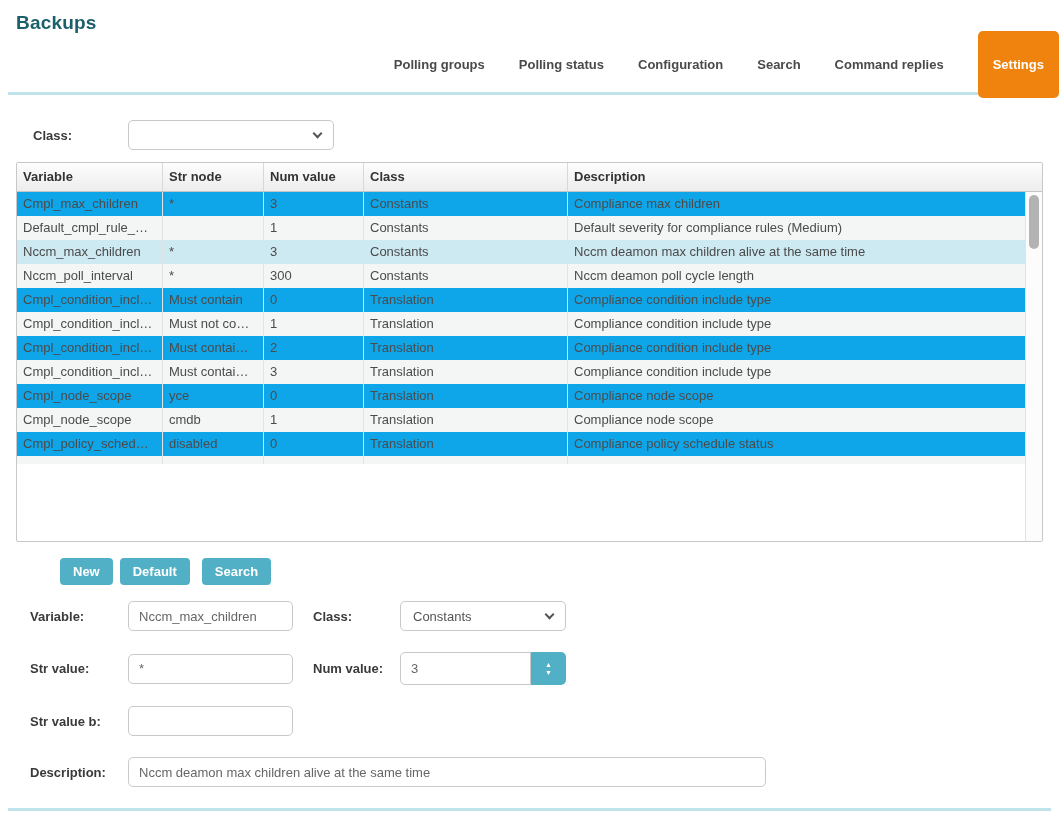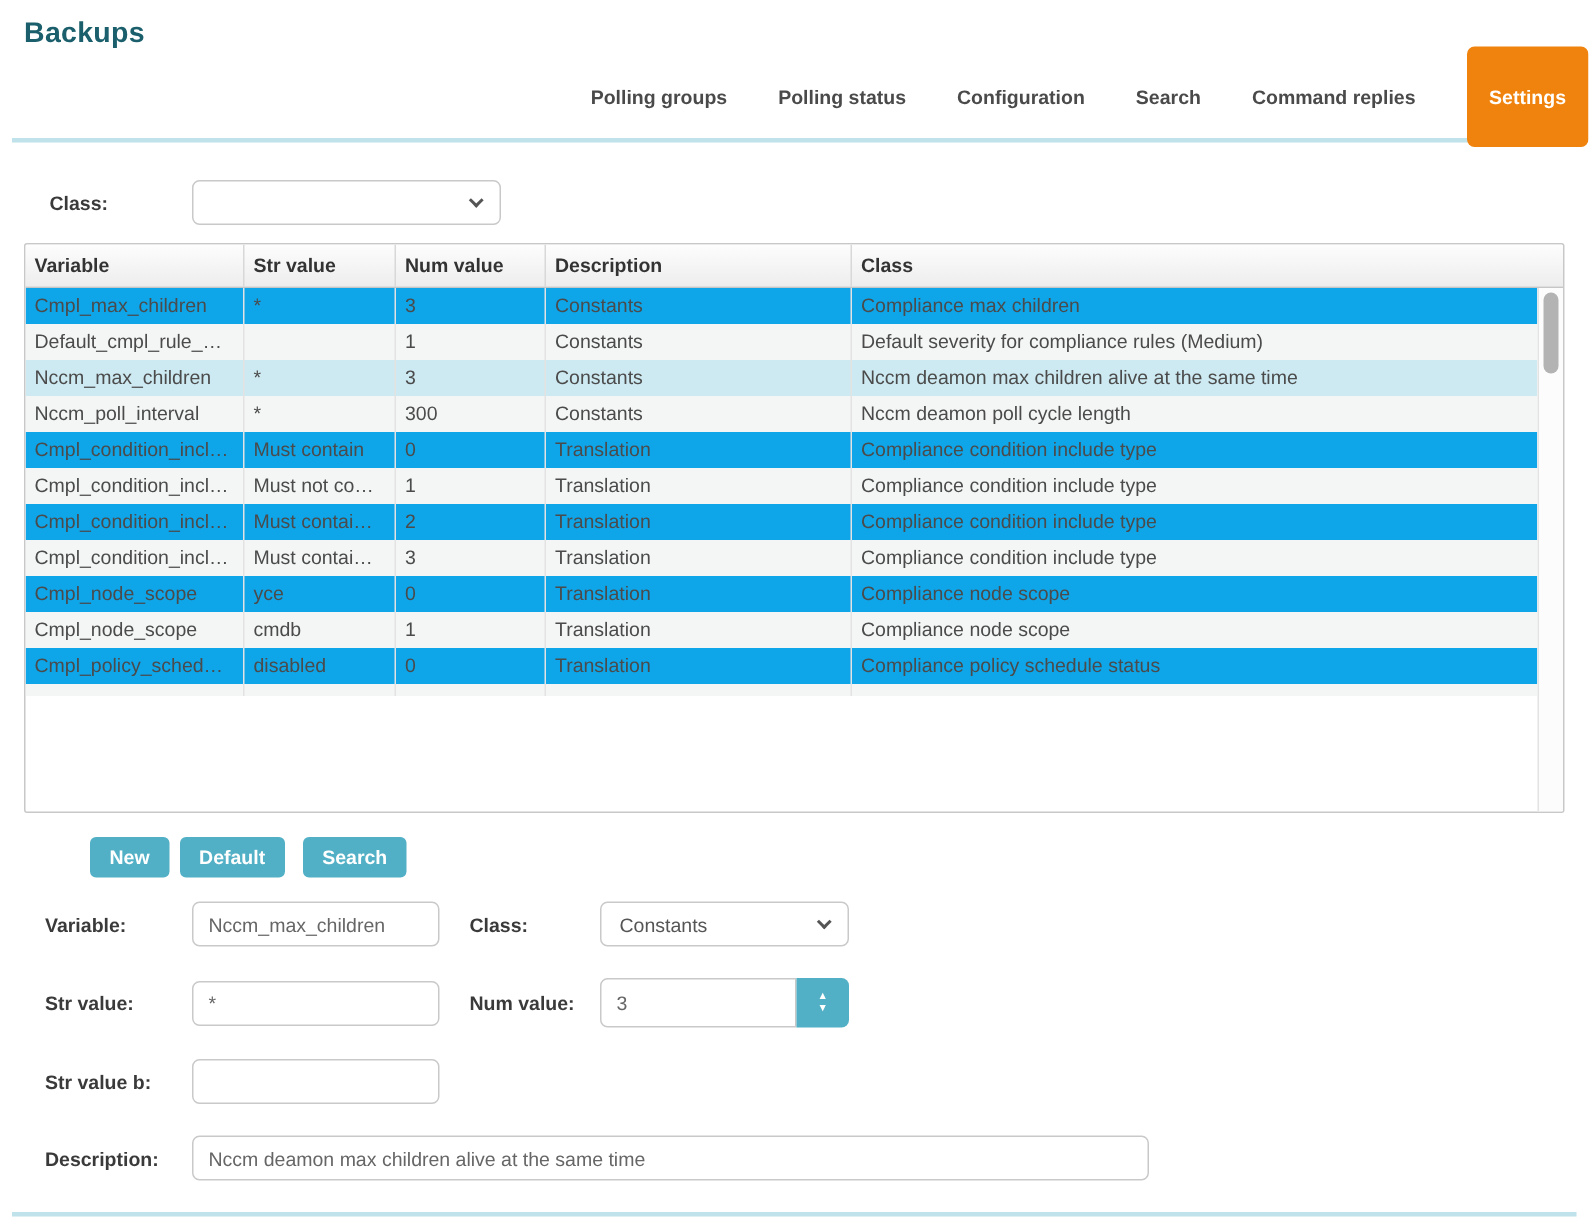--- a/index.html
+++ b/index.html
@@ -86,24 +86,24 @@
   <span class="lbl">Class:</span>
   <div class="select filter-select">
     <span></span>
     <span class="chev"></span>
   </div>
 </div>
 
 <div class="table">
   <div class="thead">
     <div class="th">Variable</div>
-    <div class="th">Str value</div>
+    <div class="th">Str node</div>
     <div class="th">Num value</div>
+    <div class="th">Class</div>
     <div class="th">Description</div>
-    <div class="th">Class</div>
   </div>
   <div class="tbody">
       <div class="tr">
     <div class="td">Cmpl_max_children</div>
     <div class="td">*</div>
     <div class="td">3</div>
     <div class="td">Constants</div>
     <div class="td">Compliance max children</div>
   </div>
       <div class="tr">

